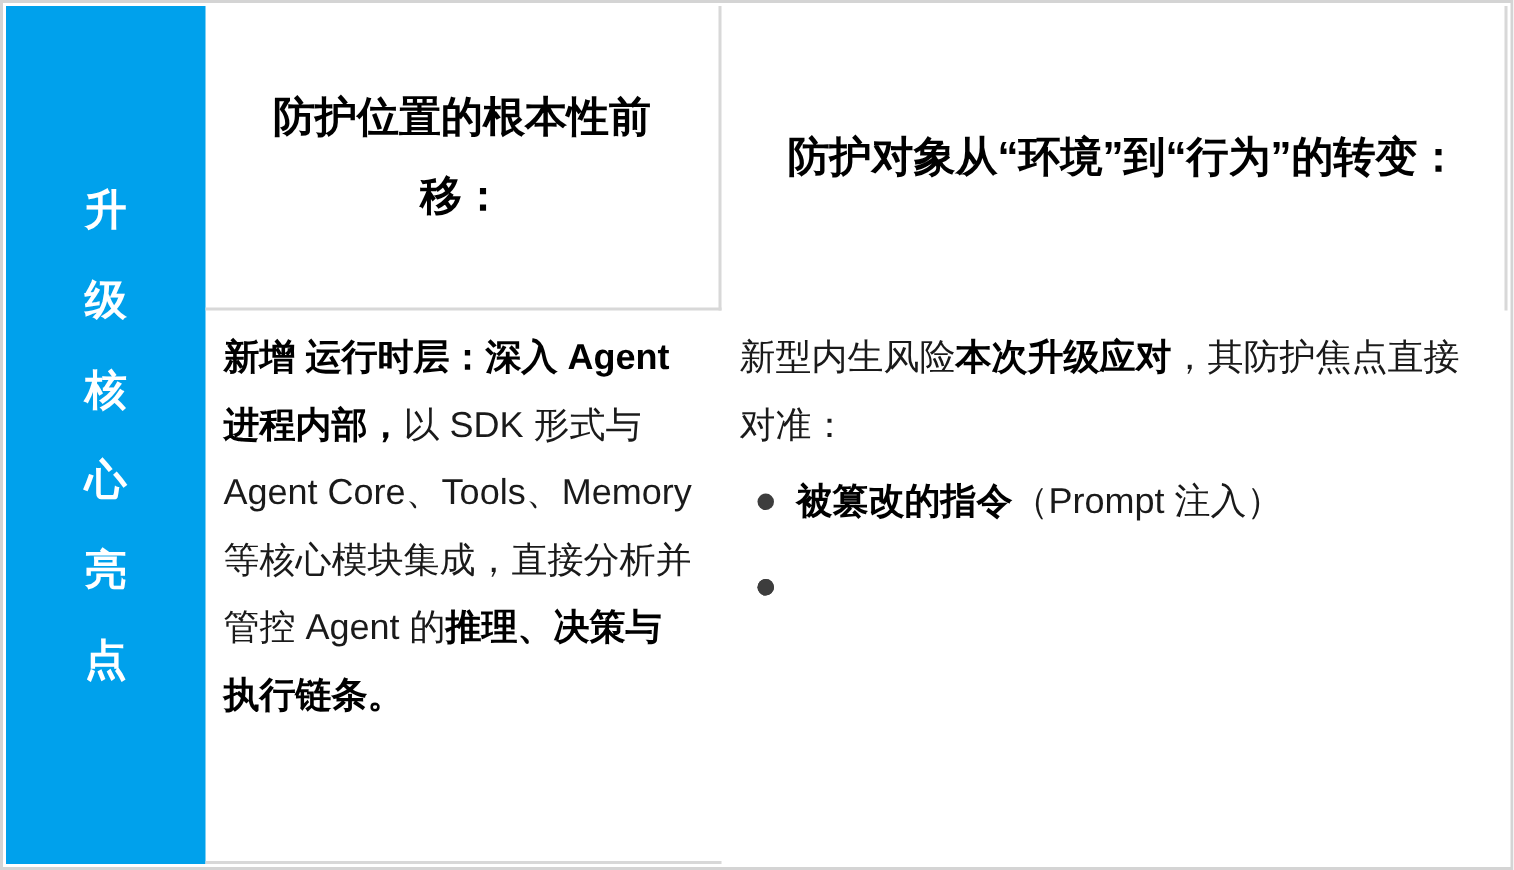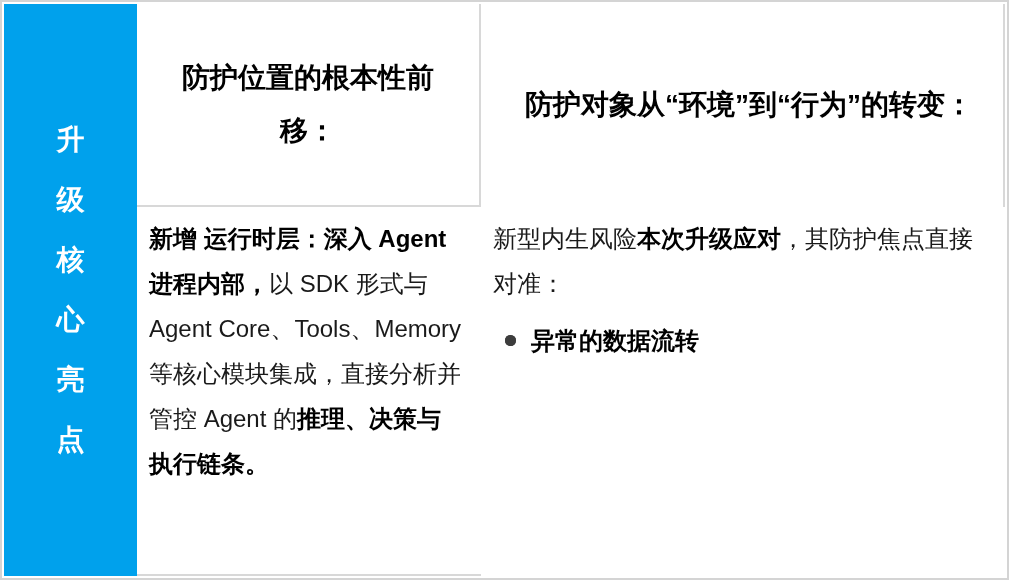--- a/index.html
+++ b/index.html
@@ -97,19 +97,20 @@
       <div>防护对象从“环境”到“行为”的转变：</div>
     </div>
 
     <div class="cell cell-content row-top">
       <p><span class="b">新增 运行时层：深入 Agent 进程内部，</span><span>以 SDK 形式与 Agent Core、Tools、Memory 等核心模块集成，直接分析并管控 Agent 的</span><span class="b">推理、决策与执行链条。</span></p>
     </div>
 
     <div class="cell cell-content">
       <p><span>新型内生风险</span><span class="b">本次升级应对</span><span>，其防护焦点直接对准：</span></p>
       <ul class="bullet-list">
+        <li><span class="bullet-dot"></span><span class="b">被篡改的指令</span><span>（Prompt 注入）</span></li>
         <li><span class="bullet-dot"></span><span></span></li>
-        <li><span class="bullet-dot"></span><span class="b">异常的数据流转</span><span></span></li>
+        <li><span class="bullet-dot"></span><span></span></li>
       </ul>
     </div>
 
   </div>
 </div>
 
 </body></html>

